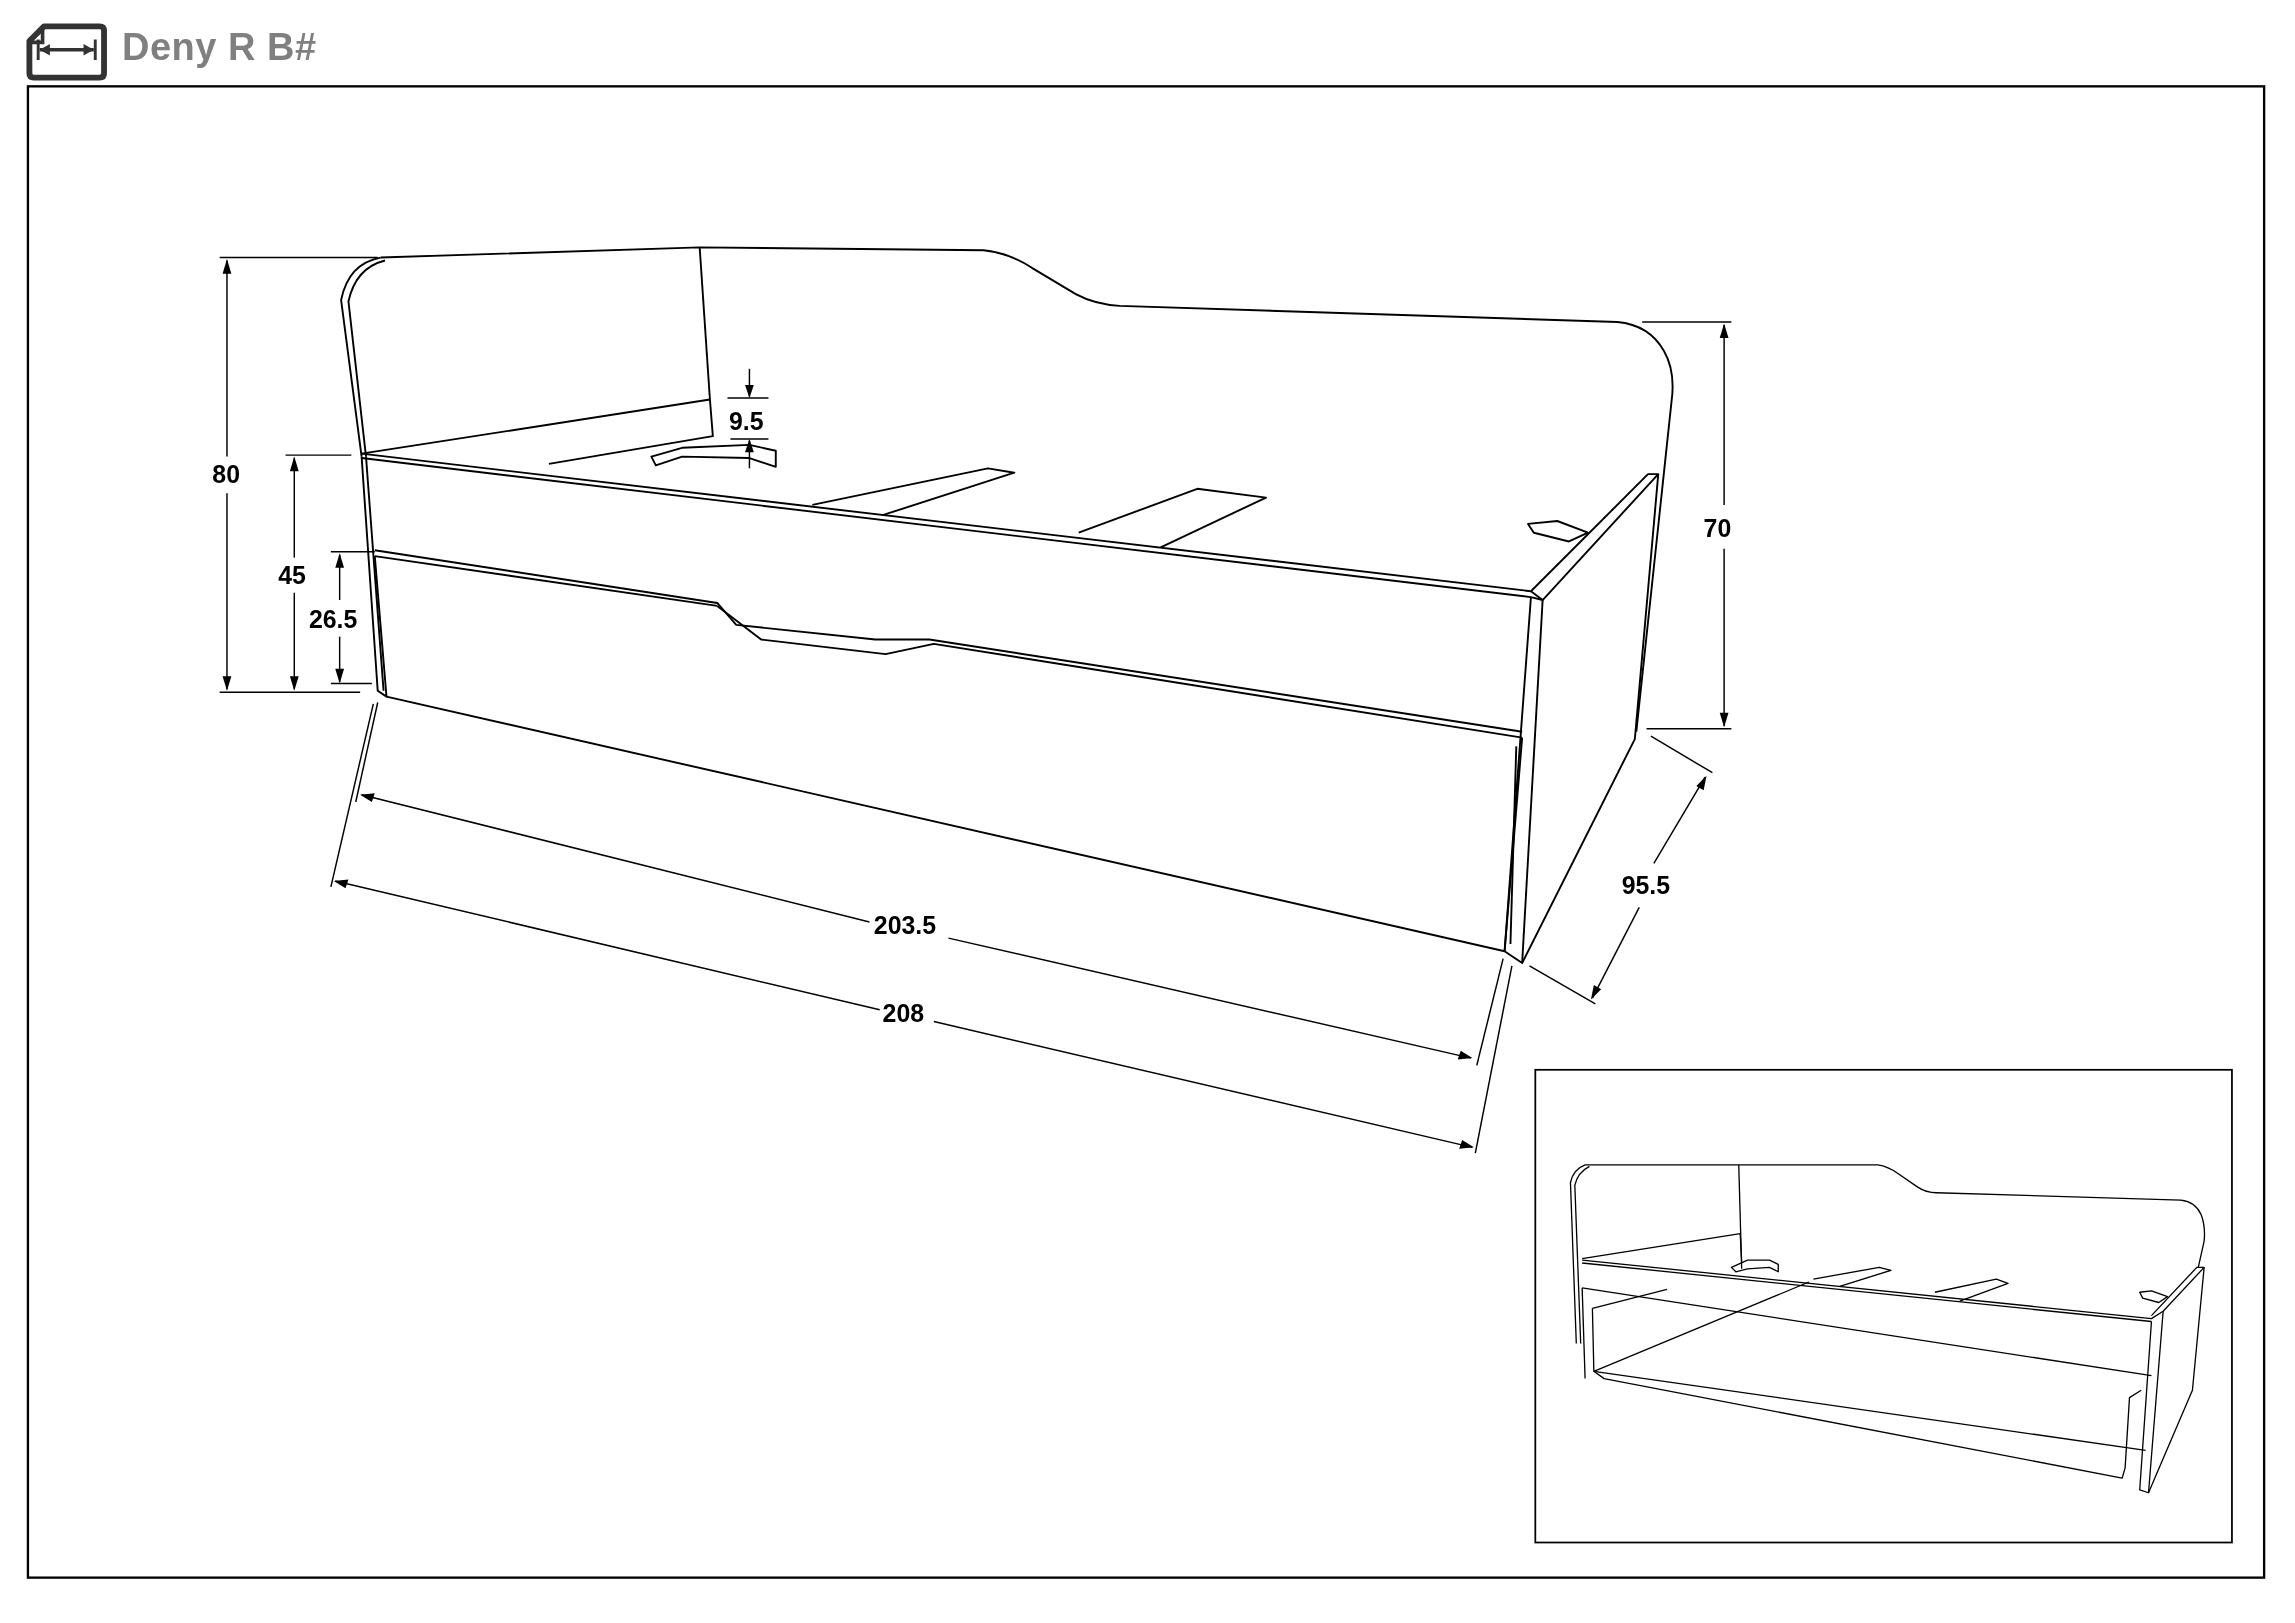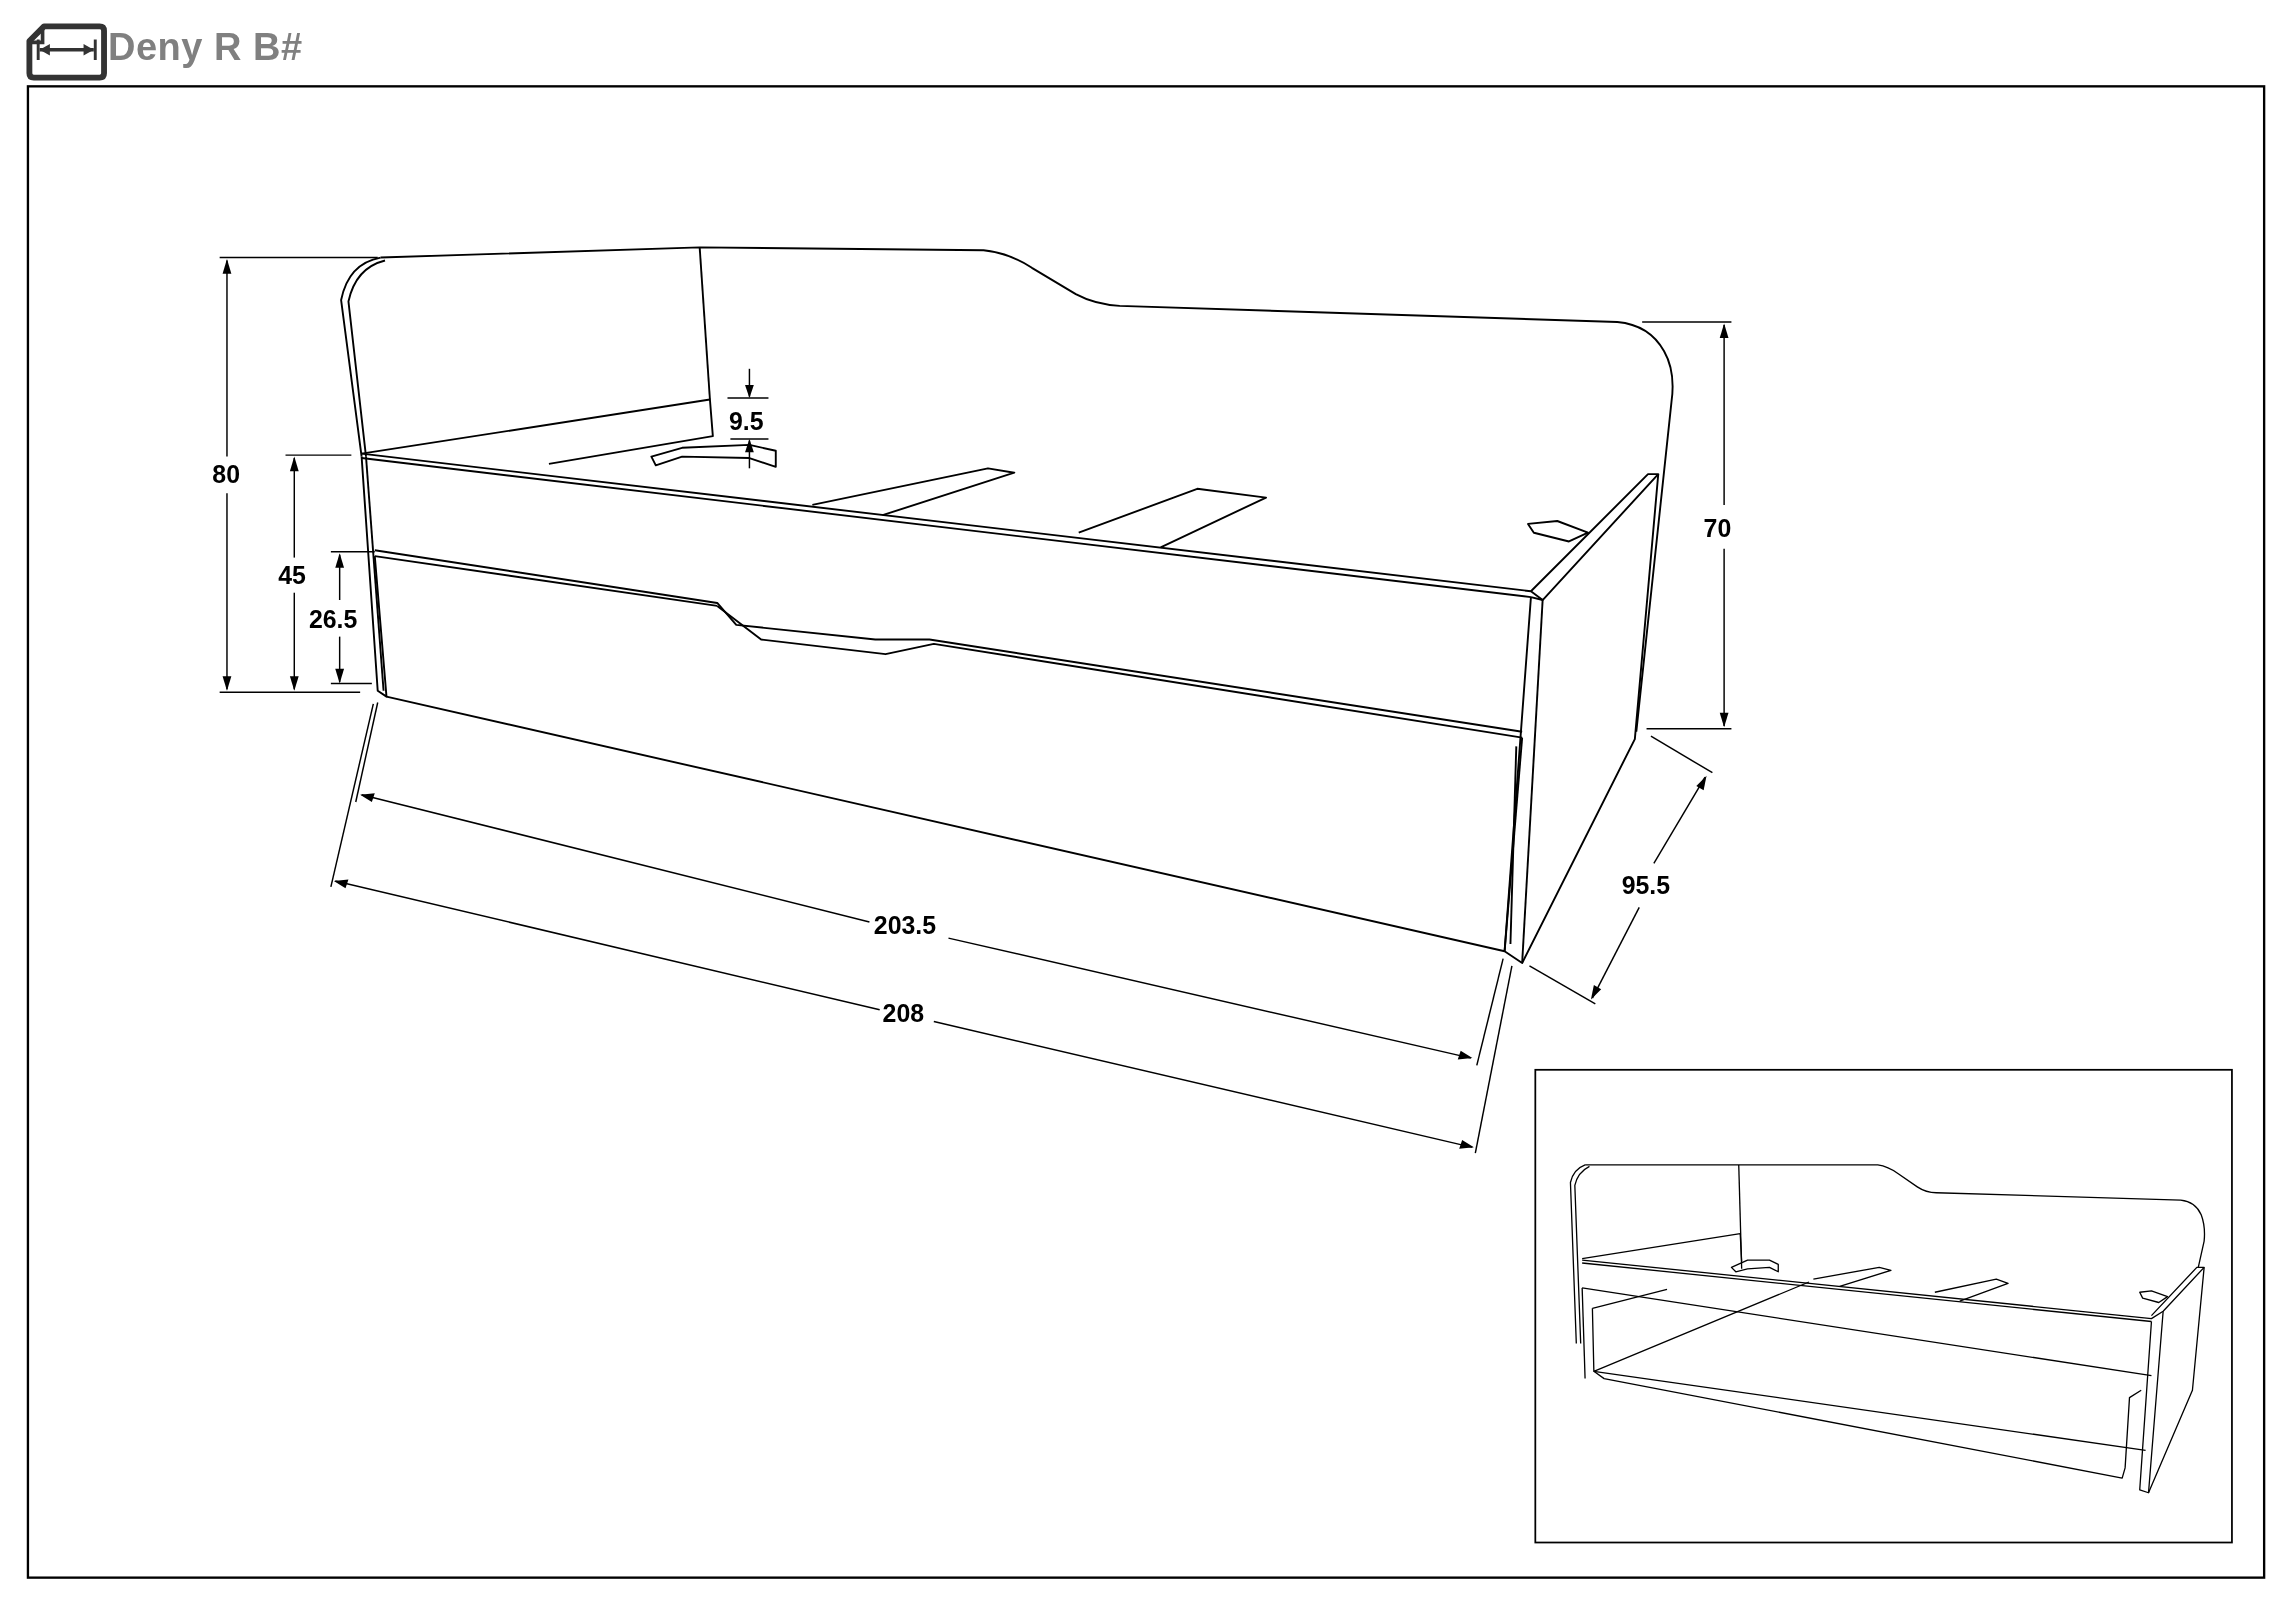--- a/index.html
+++ b/index.html
@@ -1,18 +1,18 @@
 <!DOCTYPE html>
 <html style="font-size:7.9px"><head>
 <meta charset="utf-8">
 <style>
   html, body { margin:0; padding:0; background:#ffffff; }
   body { width:2295px; height:1623px; position:relative; overflow:hidden; font-family:"Liberation Sans", sans-serif; }
   #sheet { position:absolute; left:0; top:0; width:2295px; height:1623px; }
-  .title { position:absolute; left:108px; top:25.5px; font-size:38px; font-weight:bold; color:#808080; font-family:"Liberation Sans", sans-serif; letter-spacing:0.5px; }
+  .title { position:absolute; left:122px; top:25.5px; font-size:38px; font-weight:bold; color:#808080; font-family:"Liberation Sans", sans-serif; letter-spacing:0.5px; }
   .dim { font-family:"Liberation Sans", sans-serif; font-weight:bold; font-size:17px; fill:#000; }
   svg { position:absolute; left:0; top:0; }
 </style>
 </head>
 <body>
 
 <div id="sheet">
 
   <div class="title">Deny R B#</div>
 

